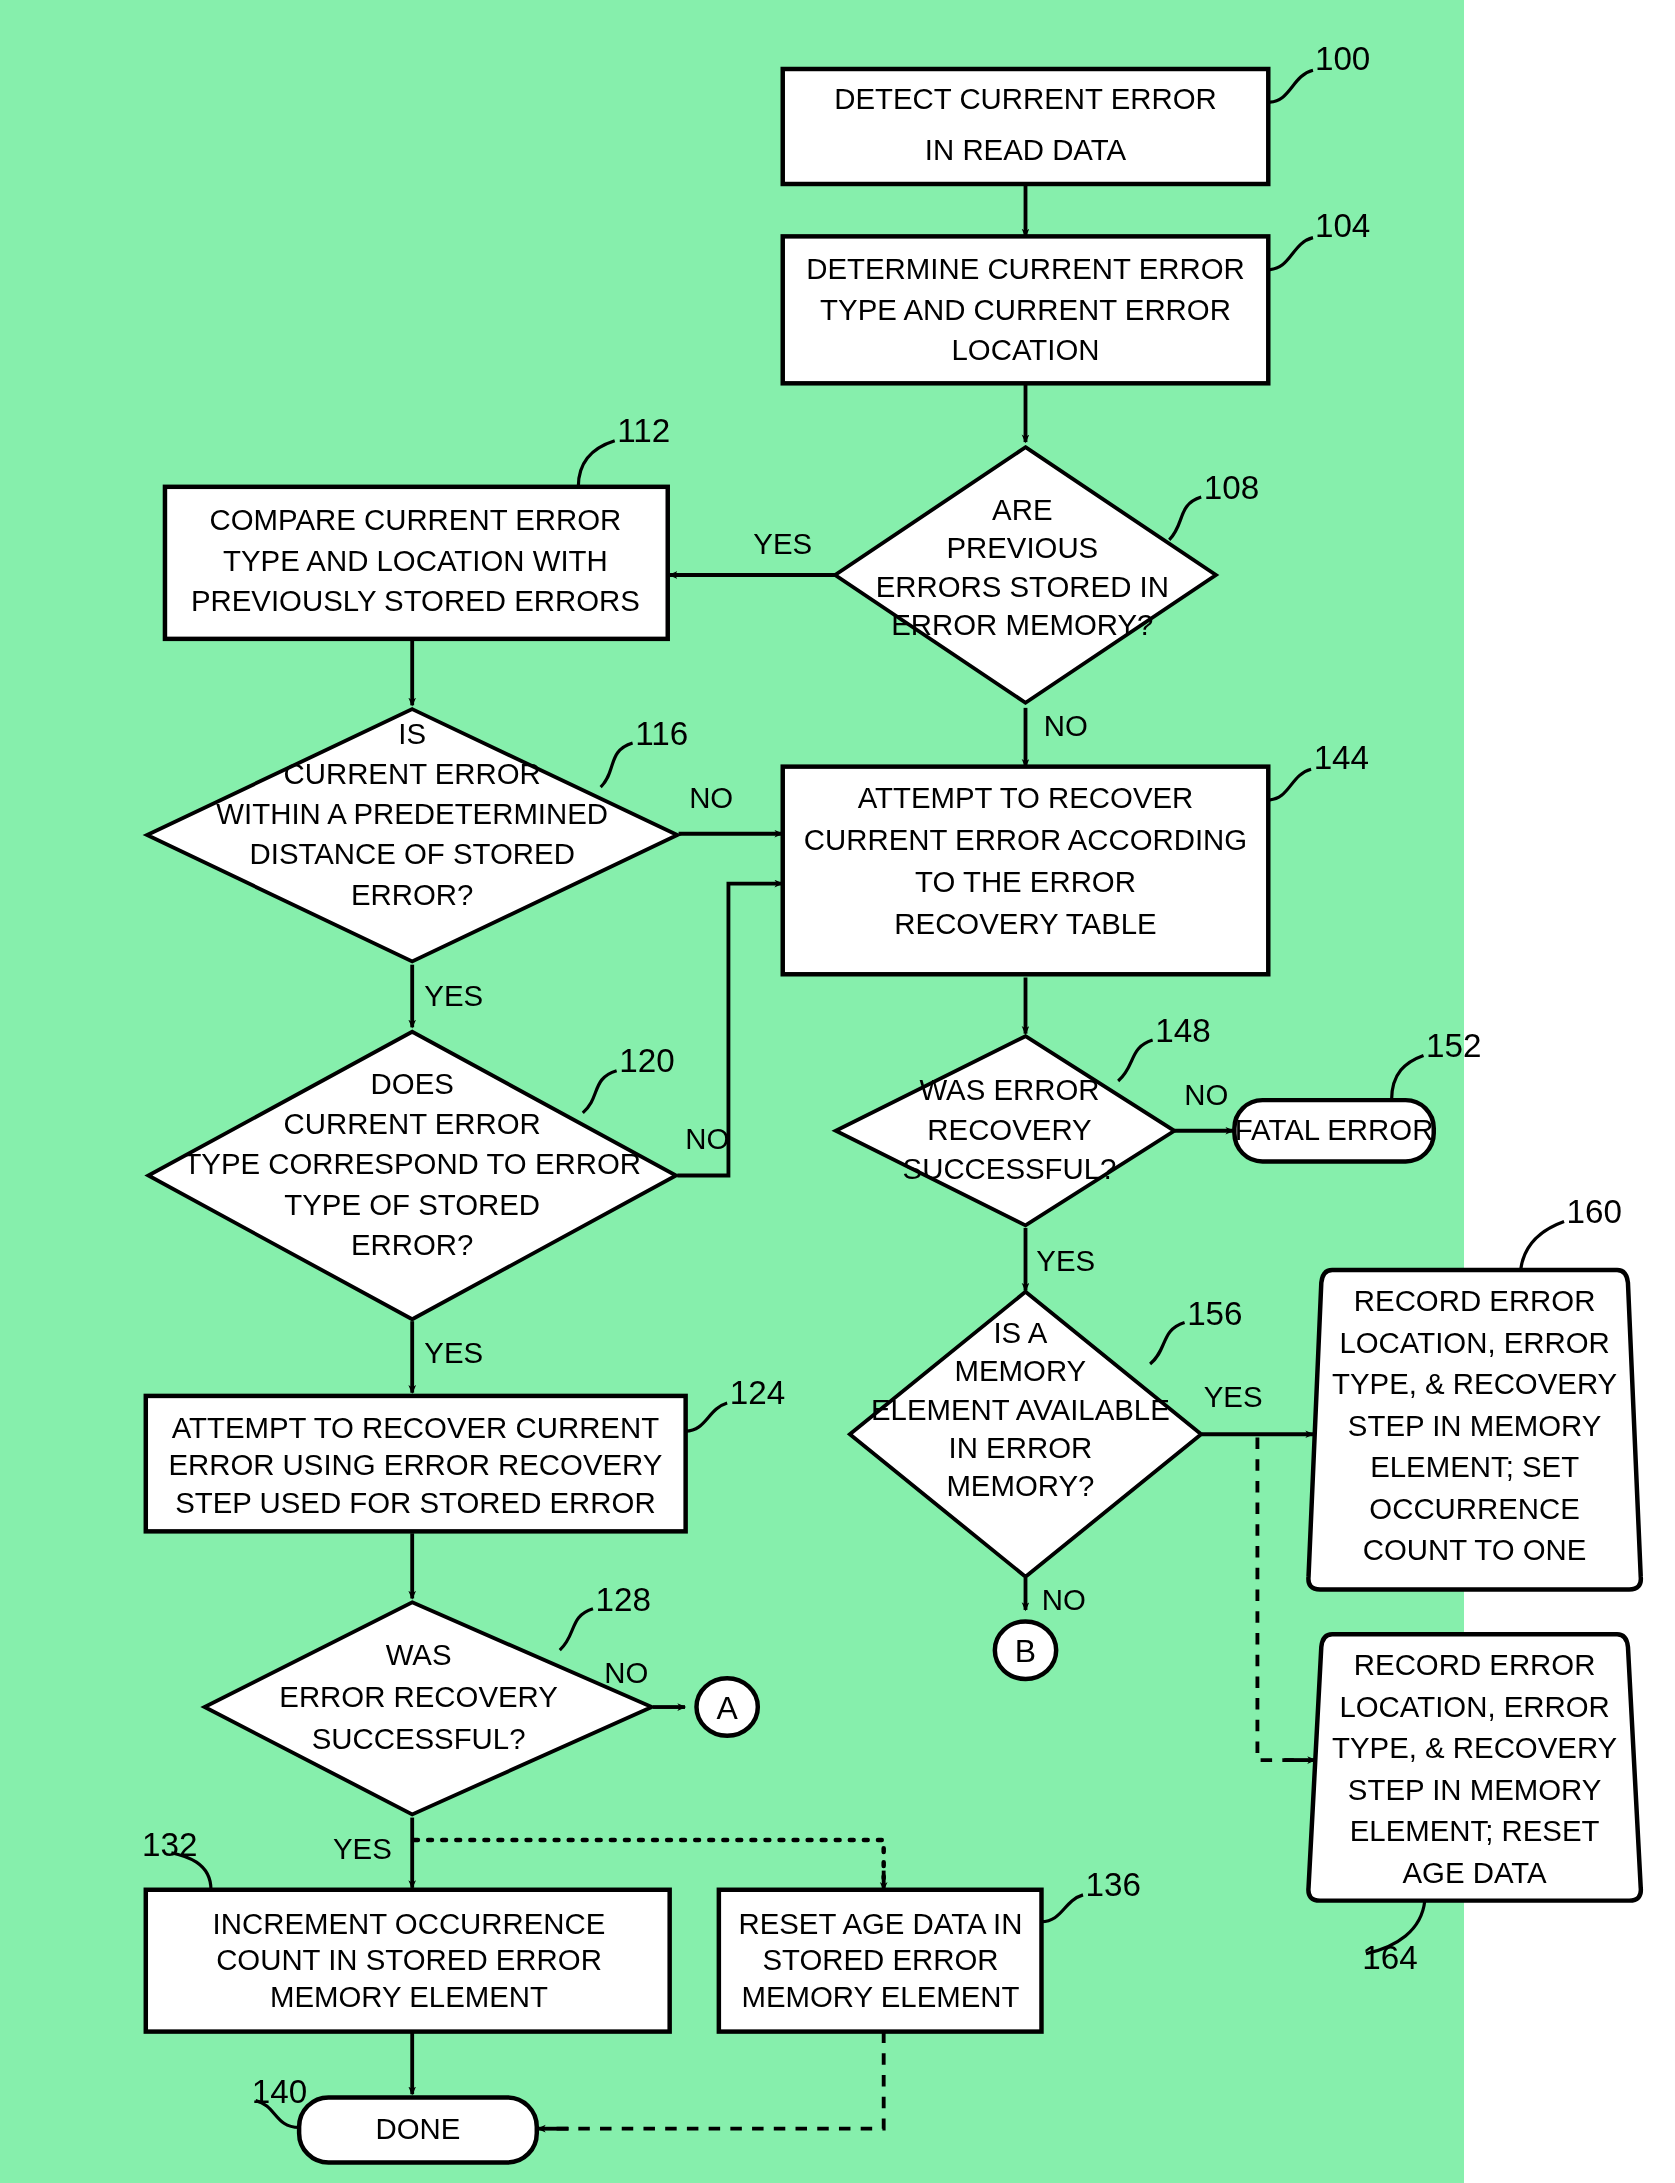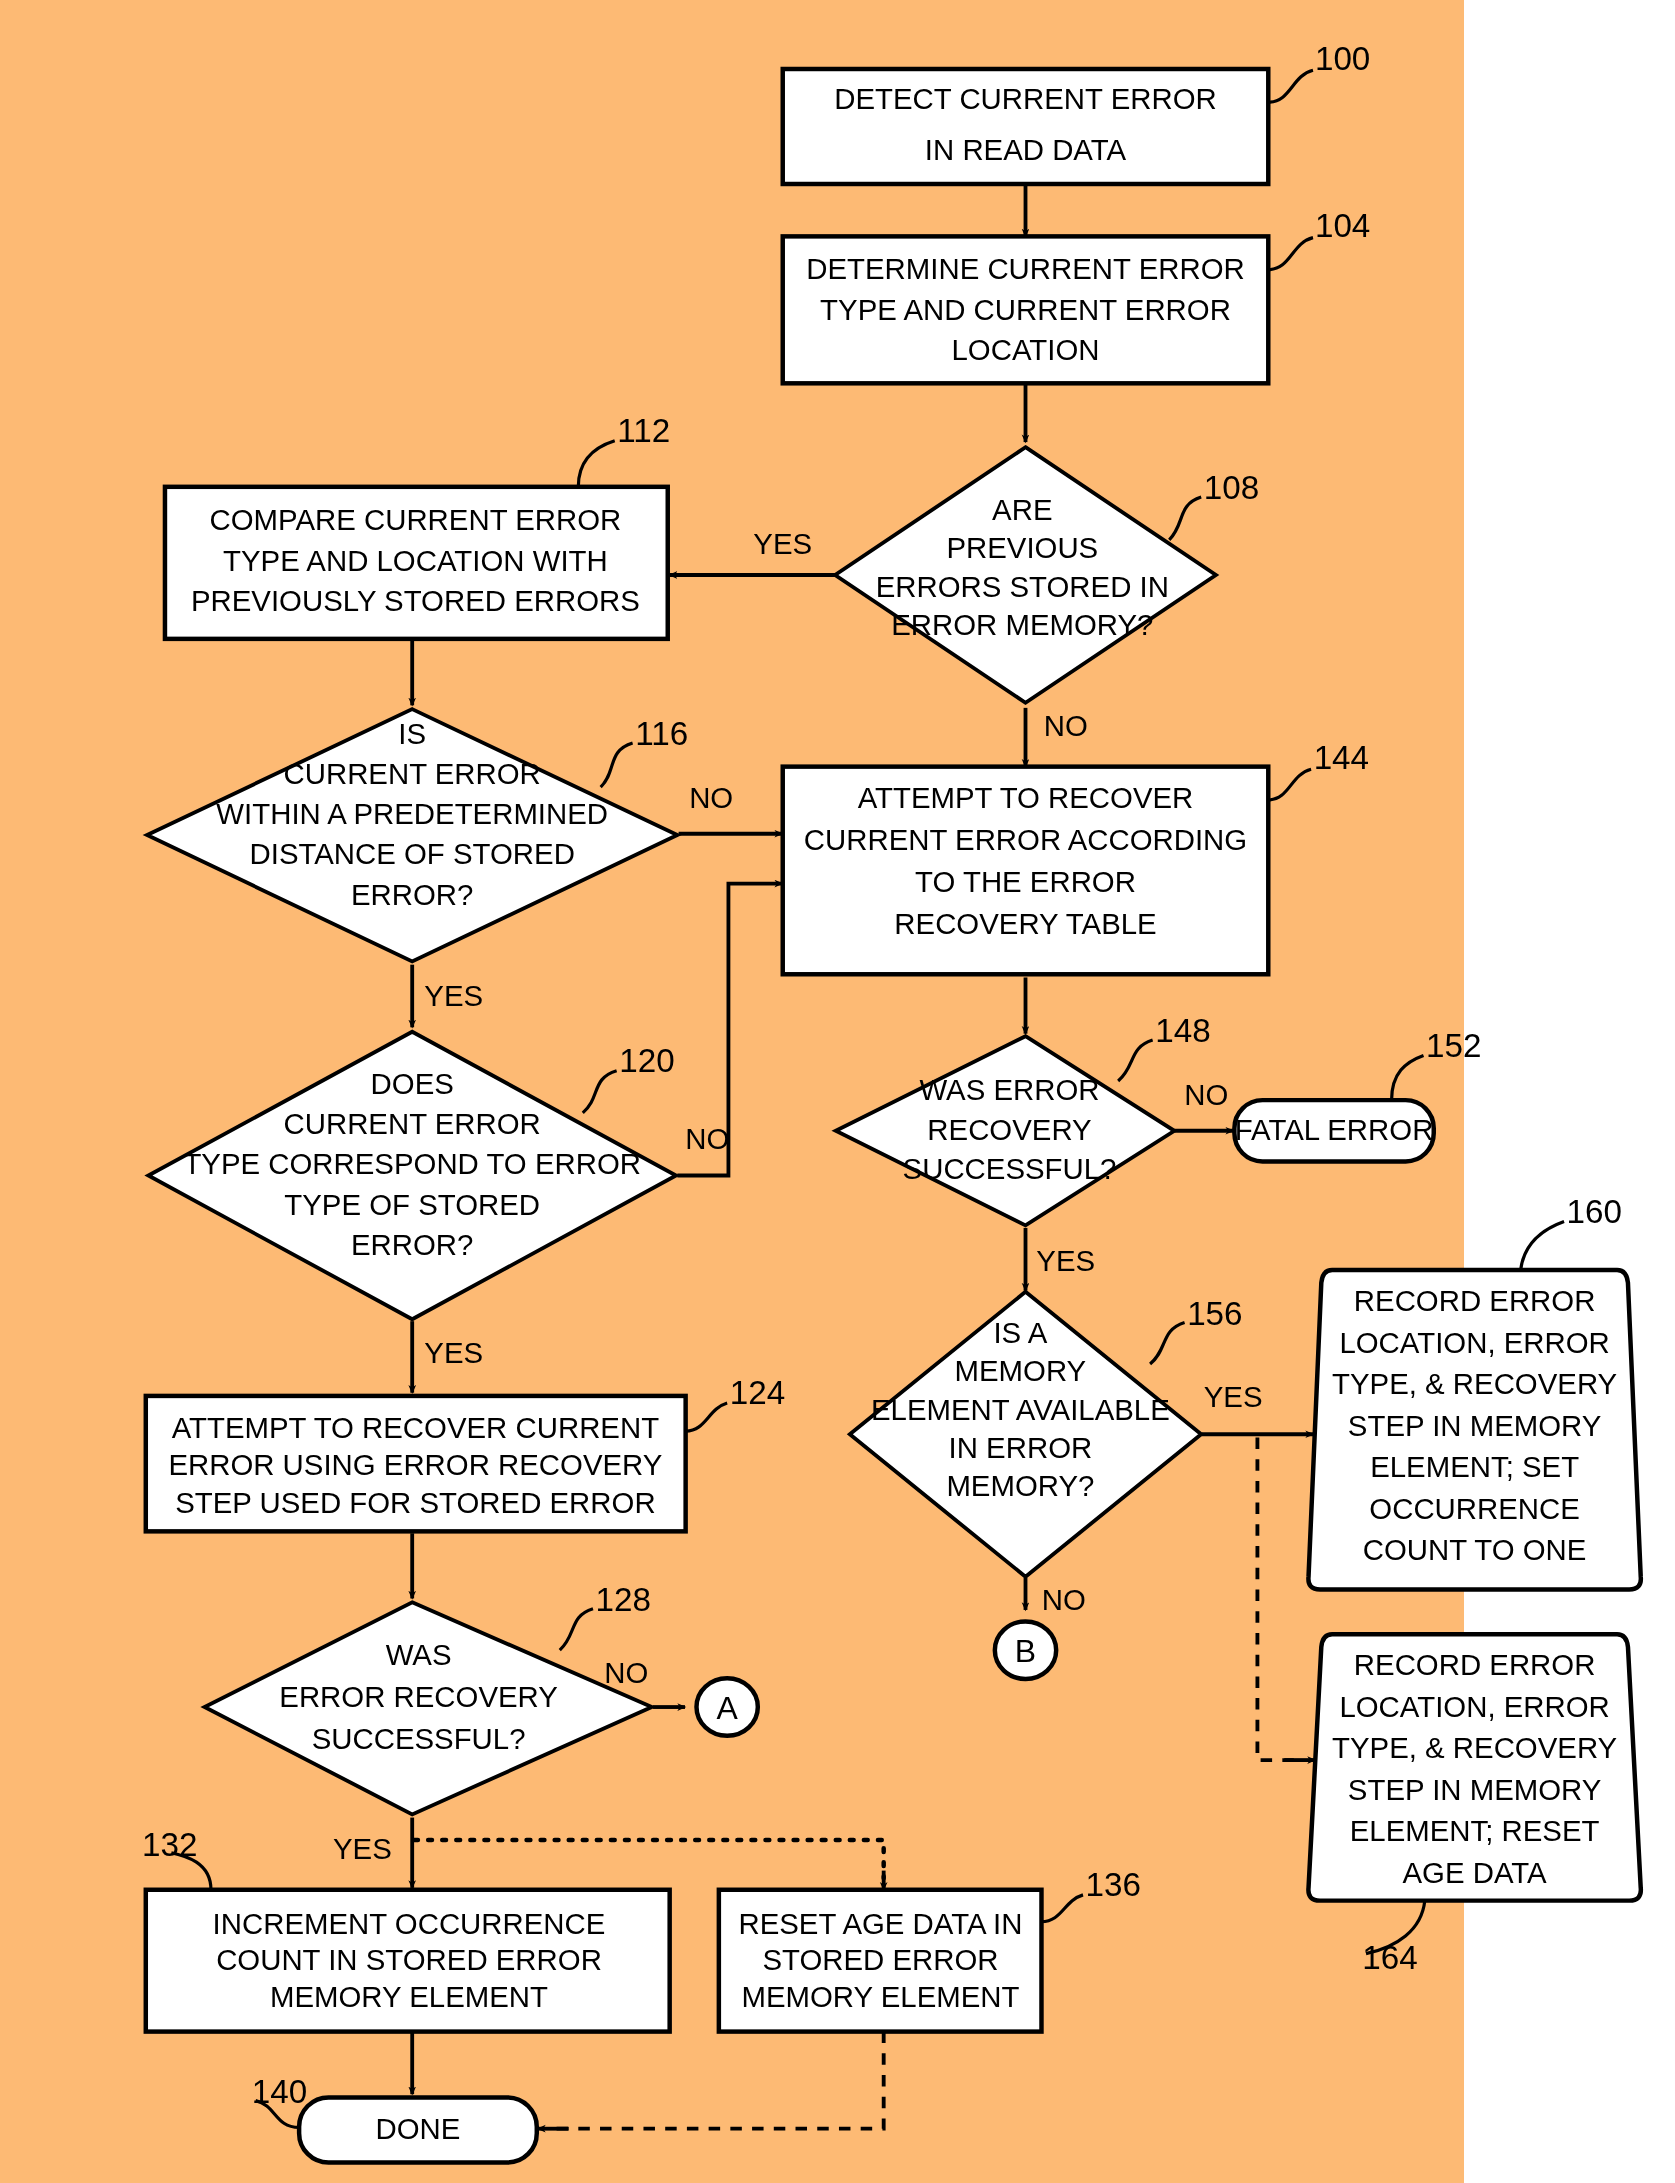--- a/index.html
+++ b/index.html
@@ -1,21 +1,21 @@
 <!DOCTYPE html>
 <html style="font-size:10.2px"><head>
 <meta charset="utf-8">
 <style>
   html,body{margin:0;padding:0;background:#ffffff;}
   body{
     width:1676px;height:2183px;
     font-family:"Liberation Sans", sans-serif;
     overflow:hidden;
   }
-  #stage{position:relative;width:1464px;height:2183px;background:#fdba74;}
+  #stage{position:relative;width:1464px;height:2183px;background:#86efac;}
   svg#flow{position:absolute;left:0;top:0;width:1676px;height:2183px;}
   .shape{fill:#ffffff;stroke:#000000;stroke-width:7;}
   .shape-thin{fill:#ffffff;stroke:#000000;stroke-width:6;}
   .conn{stroke:#000000;stroke-width:6;fill:none;}
   .conn-dash{stroke:#000000;stroke-width:6;fill:none;stroke-dasharray:18 16;}
   .conn-dot{stroke:#000000;stroke-width:7;fill:none;stroke-dasharray:6 16;stroke-linecap:round;}
   .leader{stroke:#000000;stroke-width:5;fill:none;}
   text{font-family:"Liberation Sans", sans-serif;fill:#000000;}
   .boxtext{font-size:46px;text-anchor:middle;dominant-baseline:middle;}
   .diatext{font-size:46px;text-anchor:middle;dominant-baseline:middle;}

